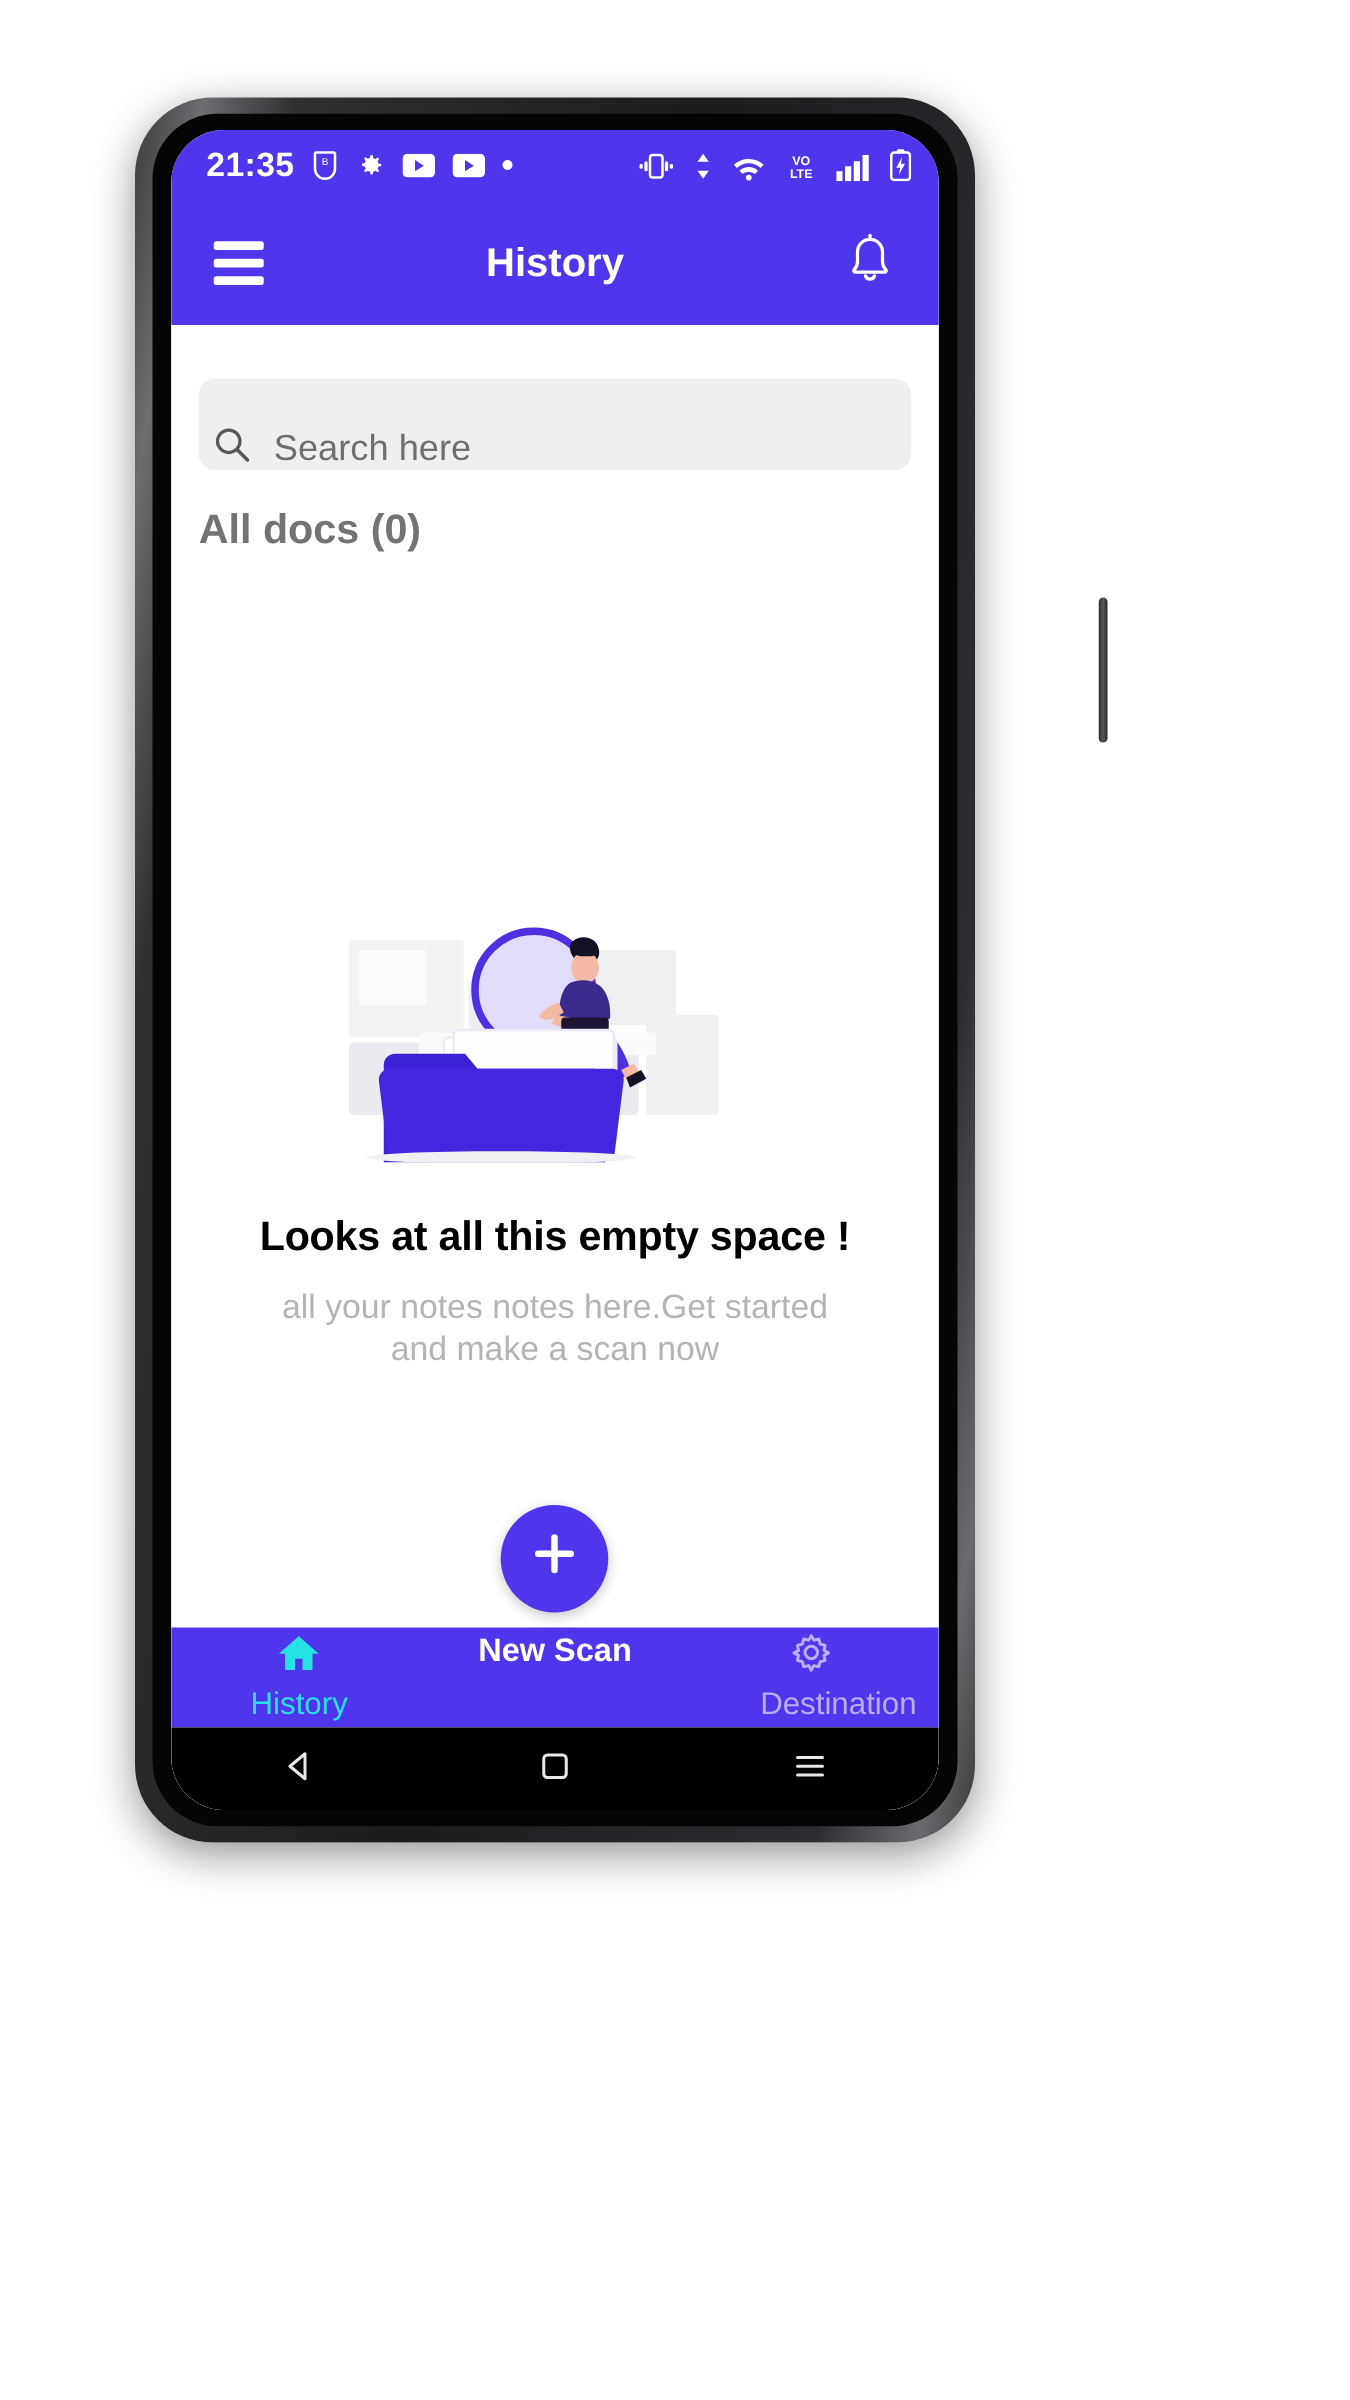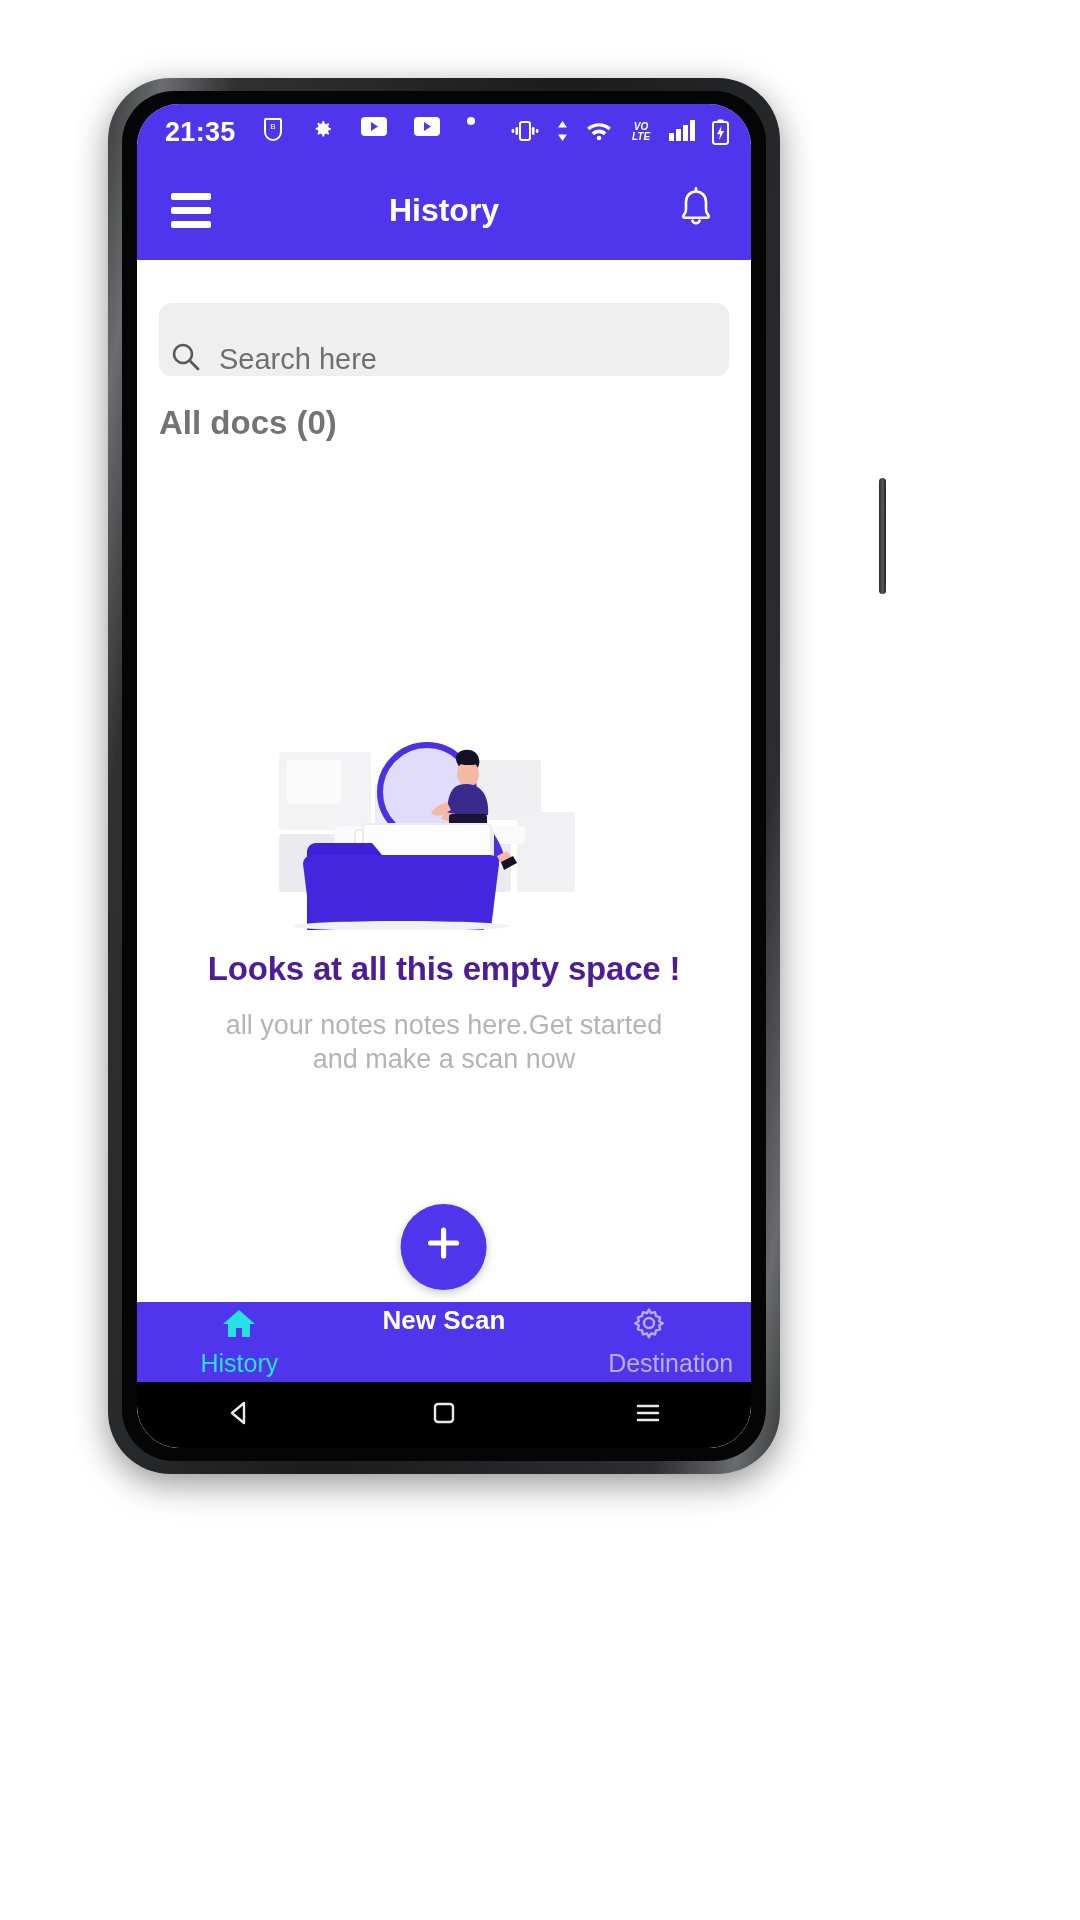--- a/index.html
+++ b/index.html
@@ -52,23 +52,23 @@
   }
 
   
   .statusbar {
     position:absolute; left:0; top:0; width:100%; height:56px;
     background:#4f36ec;
     display:flex; align-items:center;
     padding:0 22px 0 28px;
     color:#fff;
   }
-  .sb-left { display:flex; align-items:flex-start; gap:27px; }
+  .sb-left { display:flex; align-items:center; gap:14px; }
   .sb-time { font-size:27px; font-weight:700; letter-spacing:.3px; }
-  .sb-right { margin-left:auto; display:flex; align-items:flex-start; gap:15px;font-style:italic; }
+  .sb-right { margin-left:auto; display:flex; align-items:flex-end; gap:15px; }
   .sb-ico { display:flex; align-items:center; }
   .sb-dot { width:8px; height:8px; border-radius:50%; background:#fff; }
 
   
   .appbar {
     position:absolute; left:0; top:56px; width:100%; height:100px;
     background:#4f36ec;
     display:flex; align-items:center; padding:0 34px;
   }
   .hamburger { width:40px; display:flex; flex-direction:column; gap:7px; cursor:pointer; }
@@ -94,21 +94,21 @@
     font-size:33px; font-weight:700; color:#737373;
   }
 
   
   .empty {
     position:absolute; left:0; right:0; top:470px;
     display:flex; flex-direction:column; align-items:center;
   }
   .illus { width:330px; height:200px; position:relative; }
   .empty-title {
-    margin-top:20px; font-size:33px; font-weight:700; color:#4c1d95;
+    margin-top:40px; font-size:33px; font-weight:700; color:#000000;
     text-align:center; letter-spacing:-.2px;
   }
   .empty-sub {
     margin-top:20px; font-size:27px; color:#b4b4b4;
     text-align:center; line-height:1.26; max-width:470px;
   }
 
   
   .bottomnav {
     position:absolute; left:0; bottom:66px; width:100%; height:80px;

